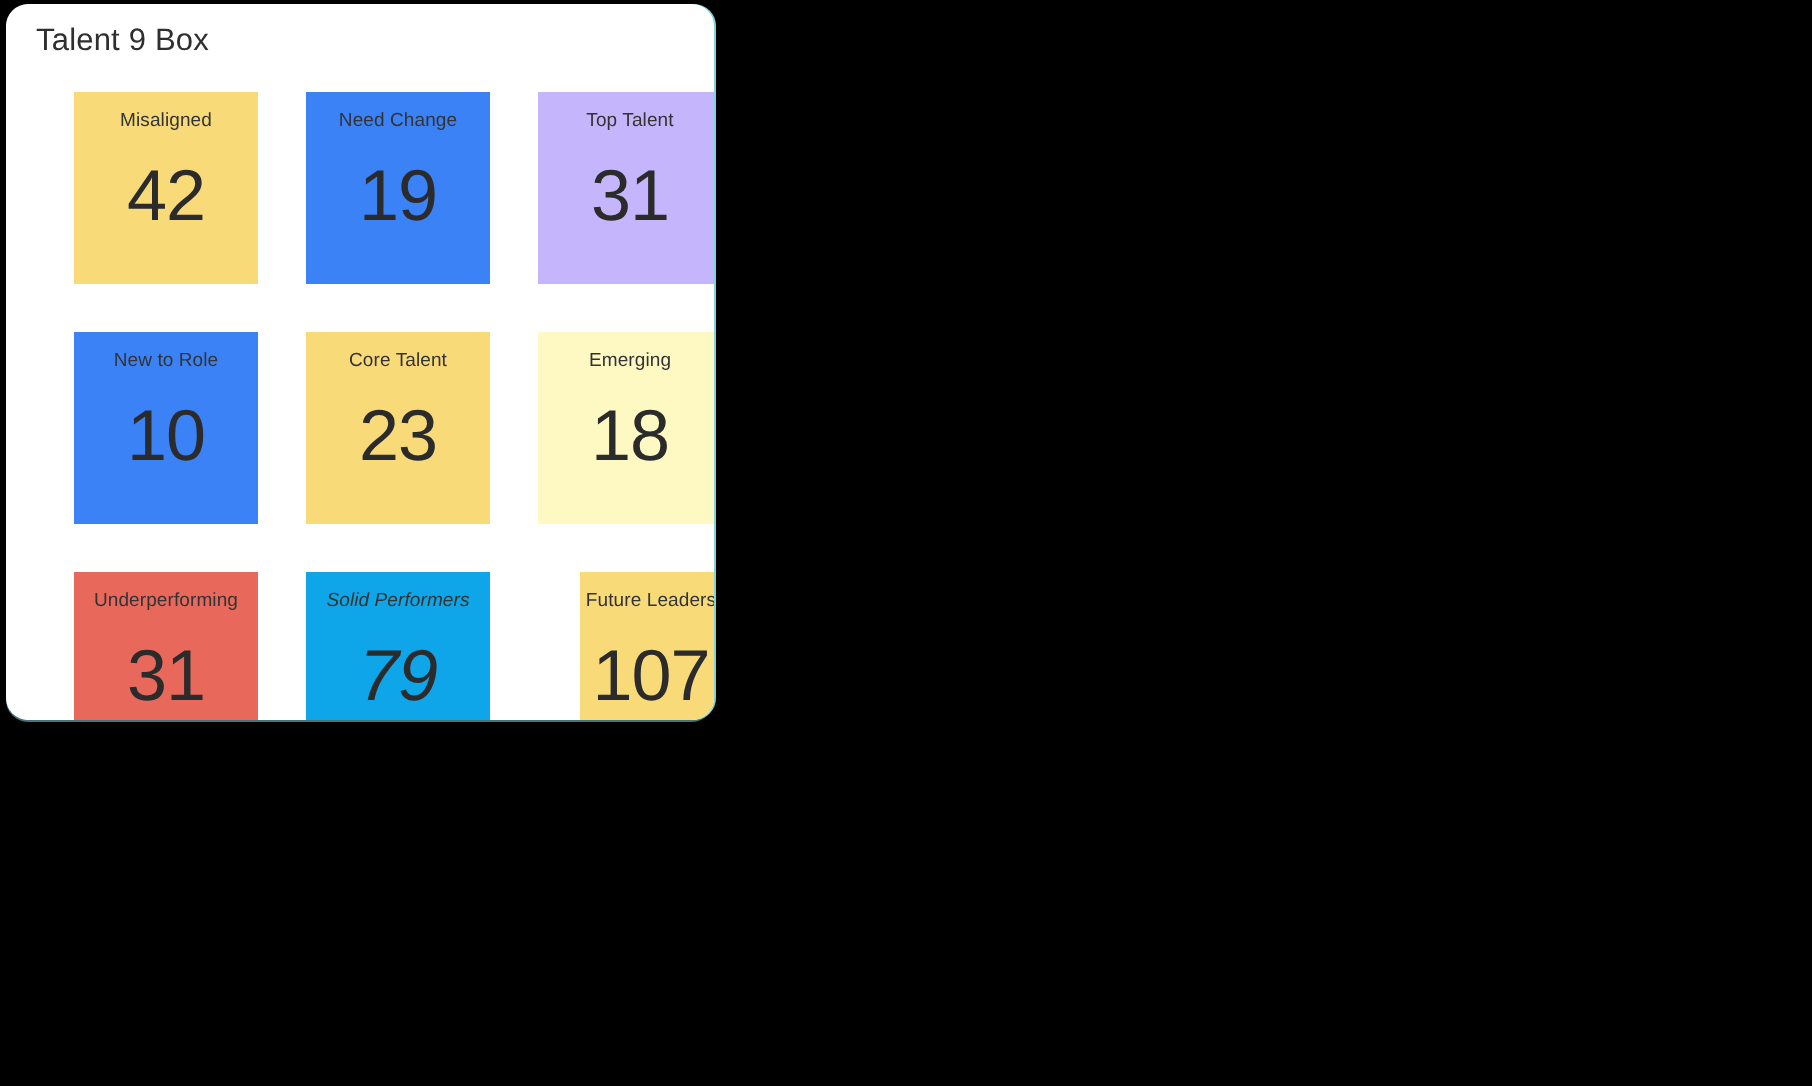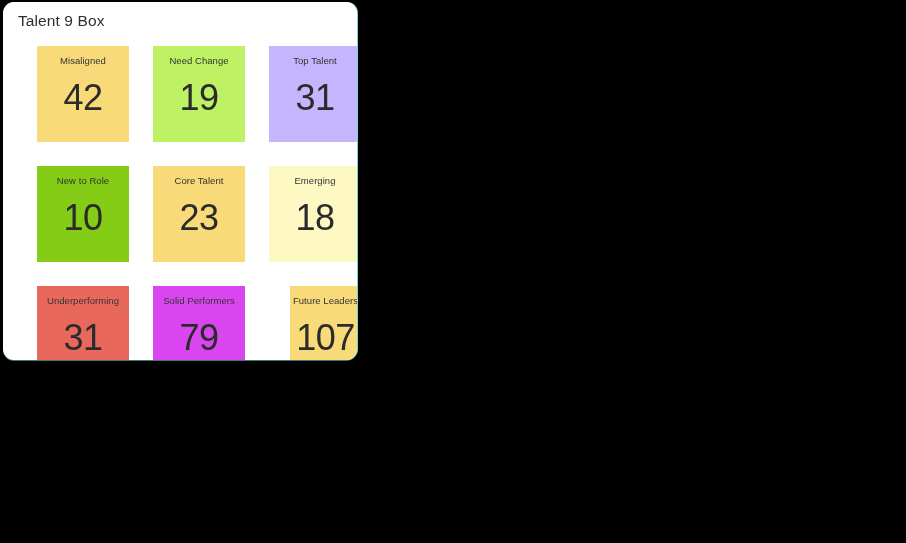--- a/index.html
+++ b/index.html
@@ -98,45 +98,45 @@
 
   <div class="card">
 
     <div class="card-title">Talent 9 Box</div>
 
     <div class="grid">
         <div class="cell" style="background: rgb(249, 218, 120);">
           <div class="cell-label">Misaligned</div>
           <div class="cell-value">42</div>
         </div>
-        <div class="cell" style="background: #bef264;">
+        <div class="cell" style="background: #3b82f6;">
           <div class="cell-label">Need Change</div>
           <div class="cell-value">19</div>
         </div>
         <div class="cell" style="background: #c4b5fd;">
           <div class="cell-label">Top Talent</div>
           <div class="cell-value">31</div>
         </div>
-        <div class="cell" style="background: #84cc16;">
+        <div class="cell" style="background: #3b82f6;">
           <div class="cell-label">New to Role</div>
           <div class="cell-value">10</div>
         </div>
         <div class="cell" style="background: rgb(249, 218, 120);">
           <div class="cell-label">Core Talent</div>
           <div class="cell-value">23</div>
         </div>
         <div class="cell" style="background: #fef9c3;">
           <div class="cell-label">Emerging</div>
           <div class="cell-value">18</div>
         </div>
         <div class="cell" style="background: rgb(232, 105, 92);">
           <div class="cell-label">Underperforming</div>
           <div class="cell-value">31</div>
         </div>
-        <div class="cell" style="background: #d946ef;">
+        <div class="cell" style="background: #0ea5e9; font-style: italic;">
           <div class="cell-label">Solid Performers</div>
           <div class="cell-value">79</div>
         </div>
         <div class="cell" style="background: rgb(249, 218, 120); margin-left: 21px;">
           <div class="cell-label">Future Leaders</div>
           <div class="cell-value">107</div>
         </div>
       </div>
 
   </div>

